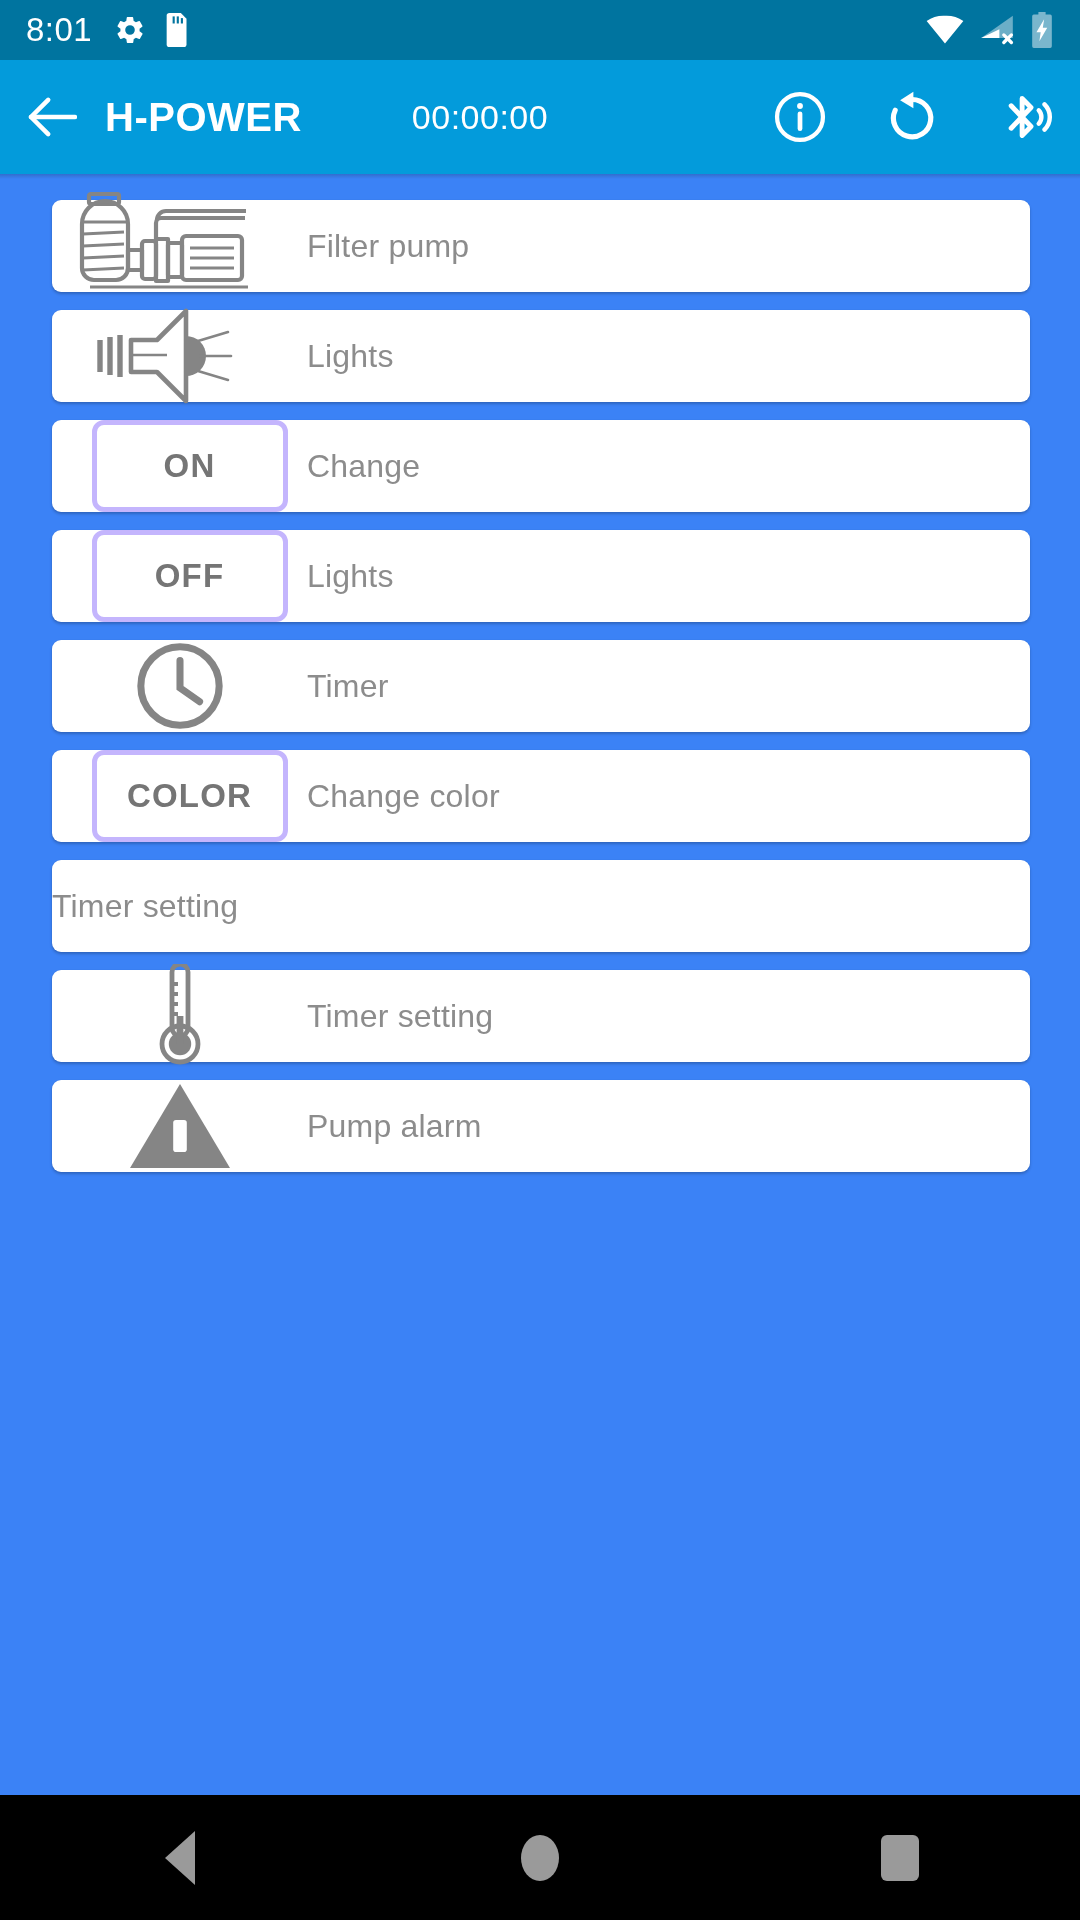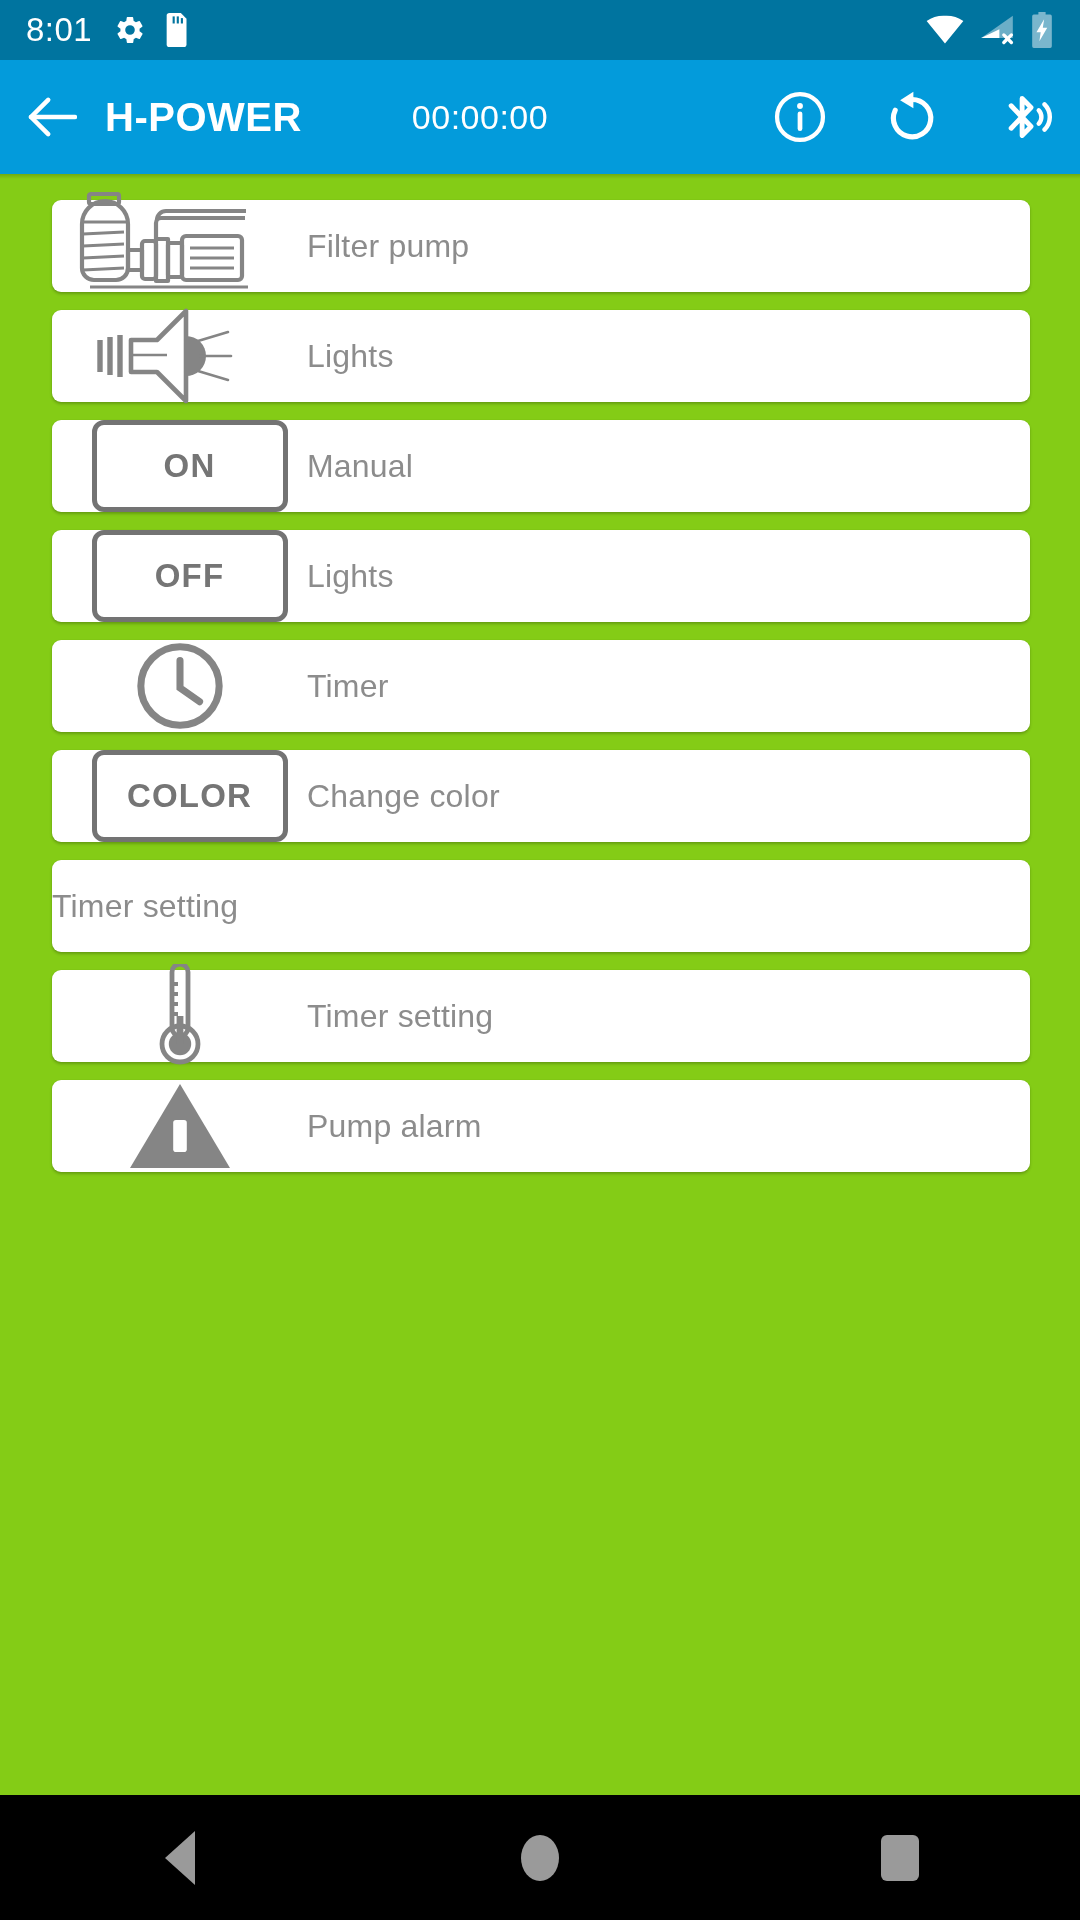--- a/index.html
+++ b/index.html
@@ -2,21 +2,21 @@
 <html><head>
 <meta charset="utf-8">
 <style>
   * { margin:0; padding:0; box-sizing:border-box; }
   html, body {
     width:1080px; height:1920px;
     background:#e8e8e8;
     font-family:"Liberation Sans", sans-serif;
     overflow:hidden;
   }
-  #screen { position:relative; width:1080px; height:1920px; background:#84cc16; }
+  #screen { position:relative; width:1080px; height:1920px; background:#3b82f6; }
 
   
   .statusbar {
     position:absolute; top:0; left:0; width:1080px; height:60px;
     background:#00749f; display:flex; align-items:center;
     padding:0 26px;
   }
   .status-clock {
     color:#ffffff; font-size:33px; font-weight:400; letter-spacing:0.5px;
     line-height:60px;
@@ -67,21 +67,21 @@
     width:255px; height:120px;
     display:flex; align-items:center; justify-content:center;
     flex:0 0 255px;
   }
   .card-label {
     color:#8c8c8c; font-size:32px; font-weight:400; letter-spacing:0.2px;
     white-space:nowrap;
   }
   .txtbtn {
     width:196px; height:92px;
-    border:5px solid #737373;
+    border:5px solid #c4b5fd;
     border-radius:12px;
     display:flex; align-items:center; justify-content:center;
     color:#757575; font-size:33px; font-weight:700; letter-spacing:1.2px;
     background:transparent;
     margin-left:20px;
   }
 
   
   .navbar {
     position:absolute; bottom:0; left:0; width:1080px; height:125px;
@@ -226,21 +226,21 @@
           <line x1="37" y1="53" x2="72" y2="53" stroke-width="2.6"></line>
         </svg>
       </div>
       <span class="card-label">Lights</span>
     </div>
 
     <div class="card">
       <div class="card-icon">
         <div class="txtbtn">ON</div>
       </div>
-      <span class="card-label">Manual</span>
+      <span class="card-label">Change</span>
     </div>
 
     <div class="card">
       <div class="card-icon">
         <div class="txtbtn">OFF</div>
       </div>
       <span class="card-label">Lights</span>
     </div>
 
     <div class="card">

